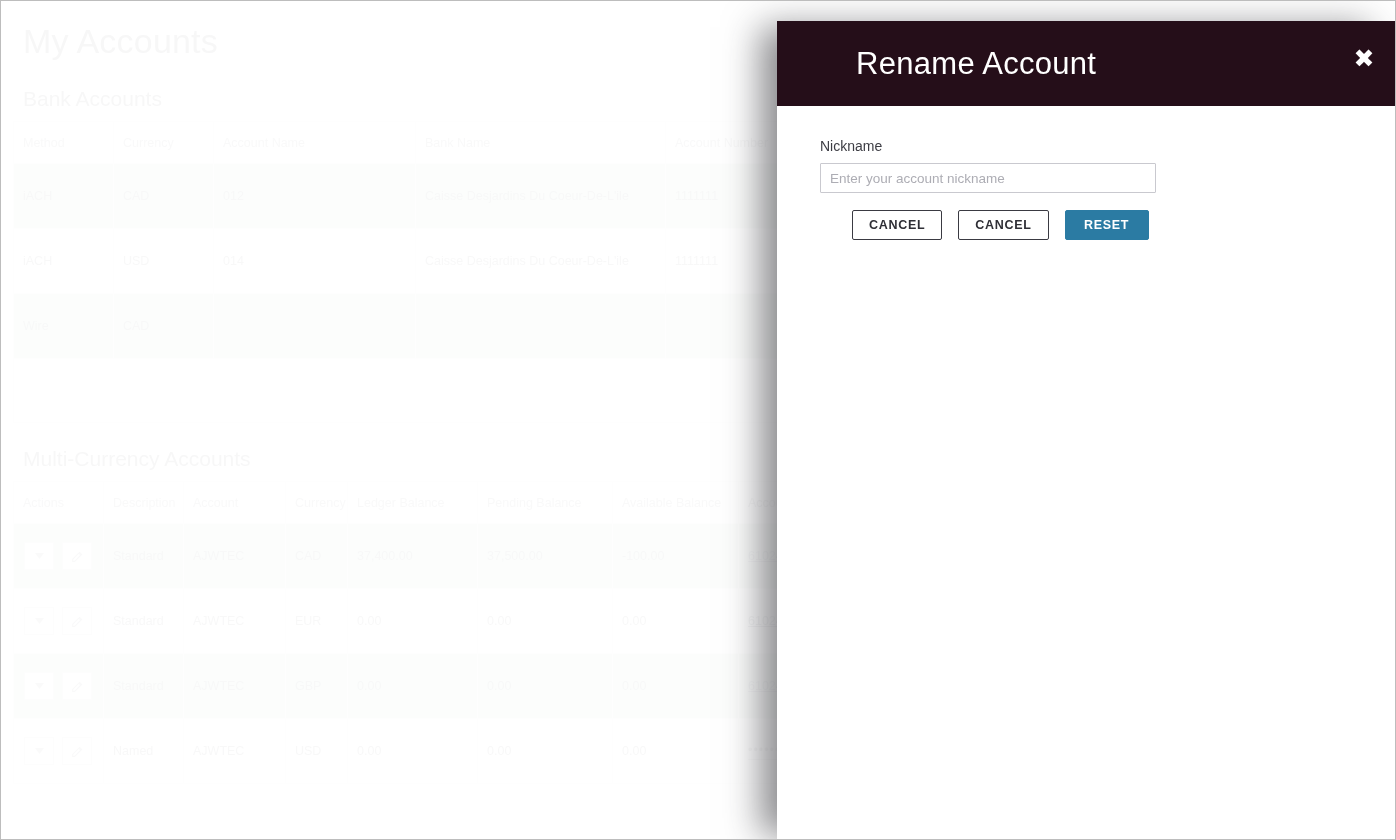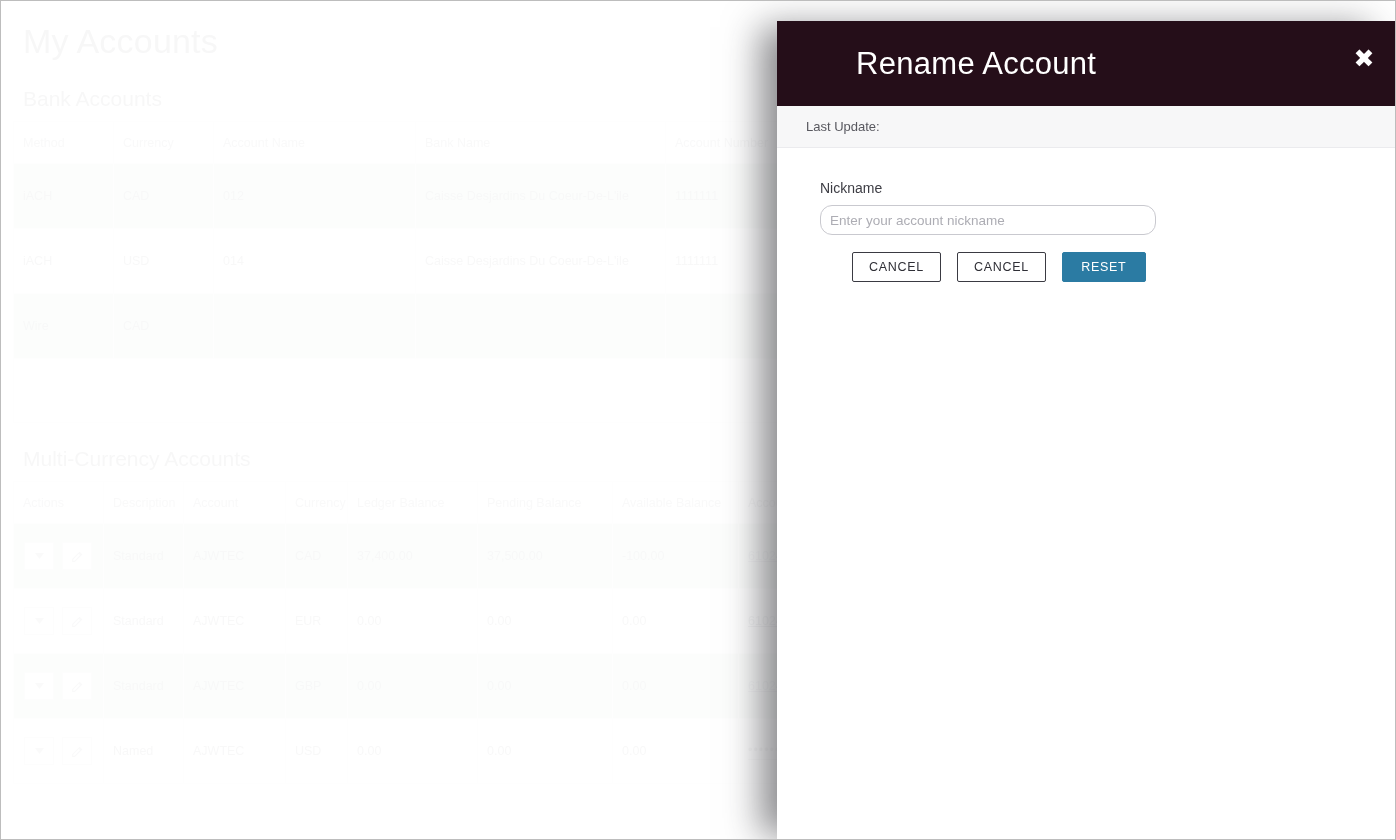--- a/index.html
+++ b/index.html
@@ -204,21 +204,21 @@
     font-size: 14px;
     color: #3d3d44;
     margin-bottom: 9px;
   }
 
   .nickname-input {
     display: block;
     width: 336px;
     height: 30px;
     border: 1px solid #c9c9cf;
-    border-radius: 12px;
+    border-radius: 1px;
     padding: 0 9px;
     font-size: 13.5px;
     color: #3d3d44;
     font-family: "Liberation Sans", sans-serif;
     background: #fff;
     outline: none;
   }
   .nickname-input::placeholder { color: #adadb4; }
 
   .btn-row {
@@ -227,21 +227,21 @@
     gap: 16px;
     margin-top: 17px;
     padding-left: 32px;
   }
 
   .btn {
     height: 30px;
     min-width: 84px;
     padding: 0 16px;
     font-size: 12.5px;
-    font-weight: normal;
+    font-weight: bold;
     letter-spacing: 0.7px;
     font-family: "Liberation Sans", sans-serif;
     cursor: pointer;
     border-radius: 2px;
     display: inline-flex;
     align-items: center;
     justify-content: center;
   }
 
   .btn-outline {
@@ -435,24 +435,20 @@
 
   <div id="scrim"></div>
 
   <div id="modal">
 
     <div class="modal-header">
       <span class="modal-title">Rename Account</span>
       <button class="modal-close">✖</button>
     </div>
 
-    <div class="modal-subbar">
-      <span>Last Update:</span>
-      <span style="margin-left:5px"></span>
-    </div>
 
     <div class="modal-body">
       <div class="field-label">Nickname</div>
       <input class="nickname-input" type="text" placeholder="Enter your account nickname" style="">
 
       <div class="btn-row">
         <button class="btn btn-outline">CANCEL</button>
         <button class="btn btn-outline">CANCEL</button>
         <button class="btn btn-primary">RESET</button>
       </div>

